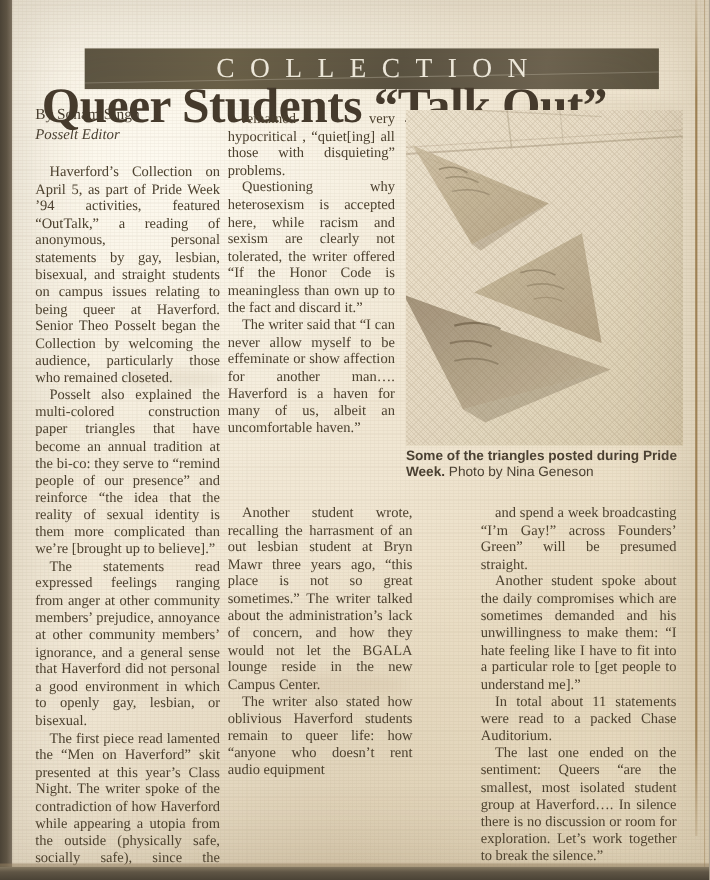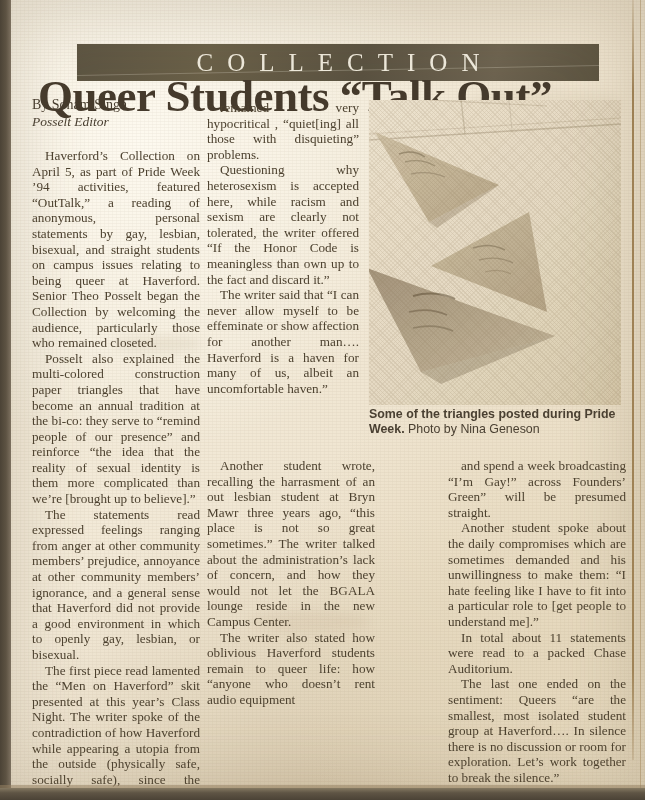--- a/index.html
+++ b/index.html
@@ -144,21 +144,21 @@
     line-height: 15.6px;
     color: #4c412f;
     hyphens: auto;
   }
   .col p { margin: 0; text-indent: 13px; }
   .col p.first { text-indent: 13px; }
 
   #col1 { left: 32px; top: 148px; width: 168px; }
   #col2a { left: 207px; top: 100px; width: 152px; }
   #col2b { left: 207px; top: 458px; width: 168px; }
-  #col3  { left: 448px; top: 458px; width: 178px; }
+  #col3  { left: 437px; top: 458px; width: 178px; }
 
   
   .photo {
     position: absolute;
     left: 369px; top: 100px;
     width: 252px; height: 305px;
     overflow: hidden;
     background: linear-gradient(155deg, #efe6d2 0%, #e6dcc4 45%, #ddd1b5 100%);
   }
   .photo-grain {
@@ -273,21 +273,21 @@
   </div>
 
   <div class="caption">
     <b>Some of the triangles posted during Pride Week.</b>
     <span>Photo by Nina Geneson</span>
   </div>
 
   <div class="col" id="col1">
       <p class="first">Haverford’s Collection on April 5, as part of Pride Week ’94 activities, featured “OutTalk,” a reading of anonymous, personal statements by gay, lesbian, bisexual, and straight students on campus issues relating to being queer at Haverford.  Senior Theo Posselt began the Collection by welcoming the audience, particularly those who remained closeted.</p>
       <p>Posselt also explained the multi-colored construction paper triangles that have become an annual tradition at the bi-co:  they serve to “remind people of our presence” and reinforce “the idea that the reality of sexual identity is them more complicated than we’re [brought up to believe].”</p>
-      <p>The statements read expressed feelings ranging from anger at other community members’ prejudice, annoyance at other community members’ ignorance, and a general sense that Haverford did not provide a good environment in which to openly gay, lesbian, or bisexual.</p>
+      <p>The statements read expressed feelings ranging from anger at other community members’ prejudice, annoyance at other community members’ ignorance, and a general sense that Haverford did not personal a good environment in which to openly gay, lesbian, or bisexual.</p>
       <p>The first piece read lamented the “Men on Haverford” skit presented at this year’s Class Night.  The writer spoke of the contradiction of how Haverford while appearing a utopia from the outside (physically safe, socially safe), since the expression of open overt homophobia is rare), in reality it</p>
     </div>
   <div class="col" id="col2a">
       <p class="first">remained very hypocritical , “quiet[ing] all those with disquieting” problems.</p>
       <p>Questioning why heterosexism is accepted here, while racism and sexism are clearly not tolerated, the writer offered “If the Honor Code is meaningless than own up to the fact and discard it.”</p>
       <p>The writer said that “I can never allow myself to be effeminate or show affection for another man…. Haverford is a haven for many of us, albeit an uncomfortable haven.”</p>
     </div>
   <div class="col" id="col2b">
       <p>Another student wrote, recalling the harrasment of an out lesbian student at Bryn Mawr three years ago, “this place is not so great sometimes.”  The writer talked about the administration’s lack of concern, and how they would not let the BGALA lounge reside in the new Campus Center.</p>
       <p>The writer also stated how oblivious Haverford students remain to queer life:  how “anyone who doesn’t rent audio equipment</p>

